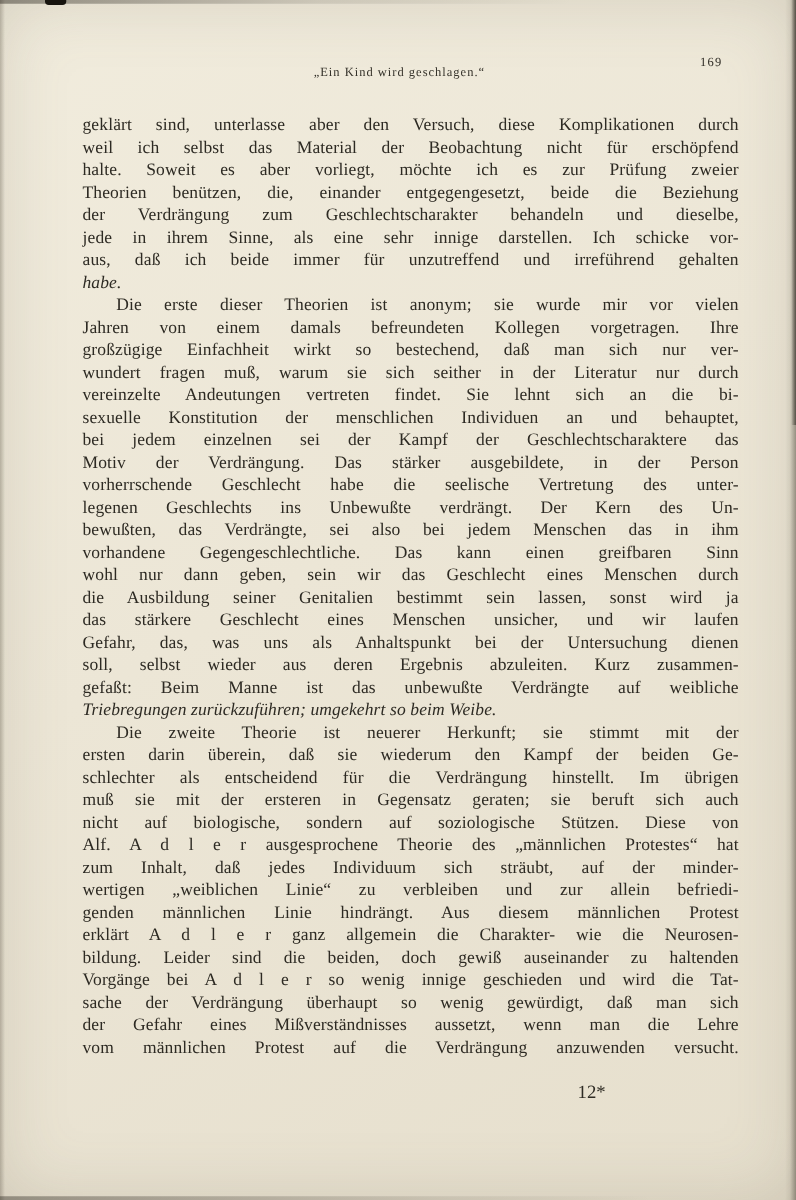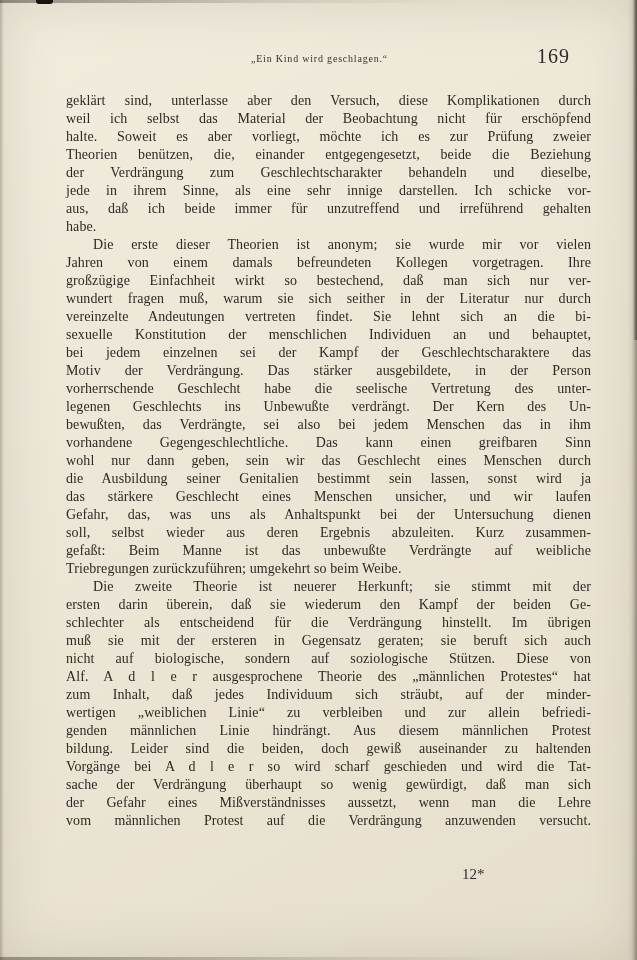--- a/index.html
+++ b/index.html
@@ -46,42 +46,43 @@
   .header {
     position: absolute; left: 57px; top: 48px; width: 525px;
     text-align: center;
   }
   .running-title {
     font-size: 10px;
     letter-spacing: 0.8px;
     color: #35322a;
   }
   .page-number {
-    position: absolute; right: 12px; top: -3px;
-    font-size: 20px;
+    position: absolute; right: 4px; top: -3px;
+    font-size: 10px;
     letter-spacing: 1px;
     color: #2e2b24;
   }
   
   .page-body {
     position: absolute; left: 57px; top: 92px; width: 525px;
     font-size: 14px;
     letter-spacing: 0.1px;
     color: #2d2a23;
     margin-left: 9px;
   }
   .line {
     height: 18px;
     line-height: 18px;
     text-align: justify;
     text-align-last: justify;
     white-space: nowrap;
   }
   .line.last {
     text-align-last: left;
+    font-style: italic;
   }
   .paragraph.indent .line:first-child {
     text-indent: 27px;
   }
   
   .sig {
     position: absolute; left: 462px; top: 866px;
     font-size: 15px;
     color: #2e2b24;
   }
@@ -138,22 +139,23 @@
       <div class="paragraph indent">
         <div class="line">Die zweite Theorie ist neuerer Herkunft; sie stimmt mit der</div>
         <div class="line">ersten darin überein, daß sie wiederum den Kampf der beiden Ge-</div>
         <div class="line">schlechter als entscheidend für die Verdrängung hinstellt.  Im übrigen</div>
         <div class="line">muß sie mit der ersteren in Gegensatz geraten; sie beruft sich auch</div>
         <div class="line">nicht auf biologische, sondern auf soziologische Stützen.  Diese von</div>
         <div class="line">Alf. A d l e r ausgesprochene Theorie des „männlichen Protestes“ hat</div>
         <div class="line">zum Inhalt, daß jedes Individuum sich sträubt, auf der minder-</div>
         <div class="line">wertigen „weiblichen Linie“ zu verbleiben und zur allein befriedi-</div>
         <div class="line">genden männlichen Linie hindrängt.  Aus diesem männlichen Protest</div>
+        <div class="line">erklärt A d l e r ganz allgemein die Charakter- wie die Neurosen-</div>
         <div class="line">bildung.  Leider sind die beiden, doch gewiß auseinander zu haltenden</div>
-        <div class="line">Vorgänge bei A d l e r so wird scharf geschieden und wird die Tat-</div>
+        <div class="line">Vorgänge bei A d l e r so wenig innige geschieden und wird die Tat-</div>
         <div class="line">sache der Verdrängung überhaupt so wenig gewürdigt, daß man sich</div>
         <div class="line">der Gefahr eines Mißverständnisses aussetzt, wenn man die Lehre</div>
         <div class="line">vom männlichen Protest auf die Verdrängung anzuwenden versucht.</div>
       </div>
     </div>
 
   <div class="sig">12*</div>
 
 </div>
 

